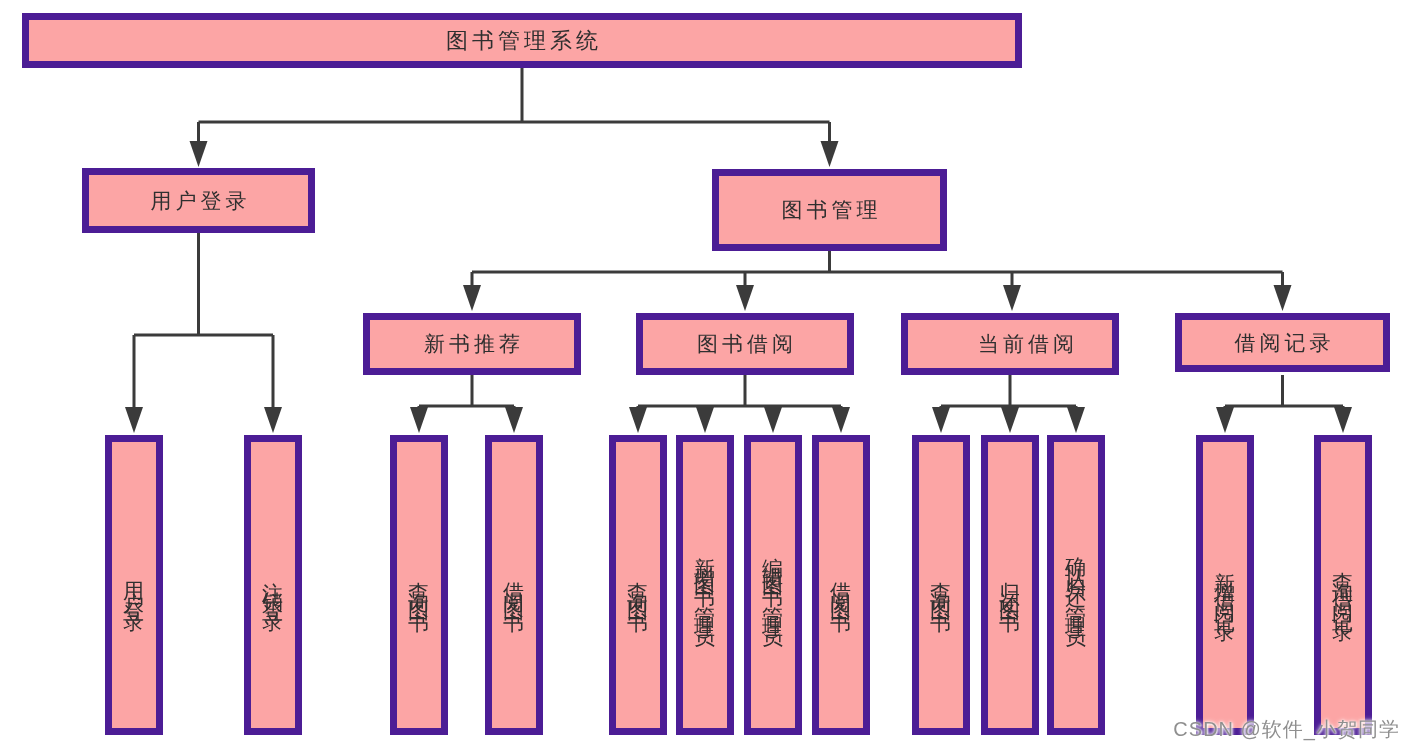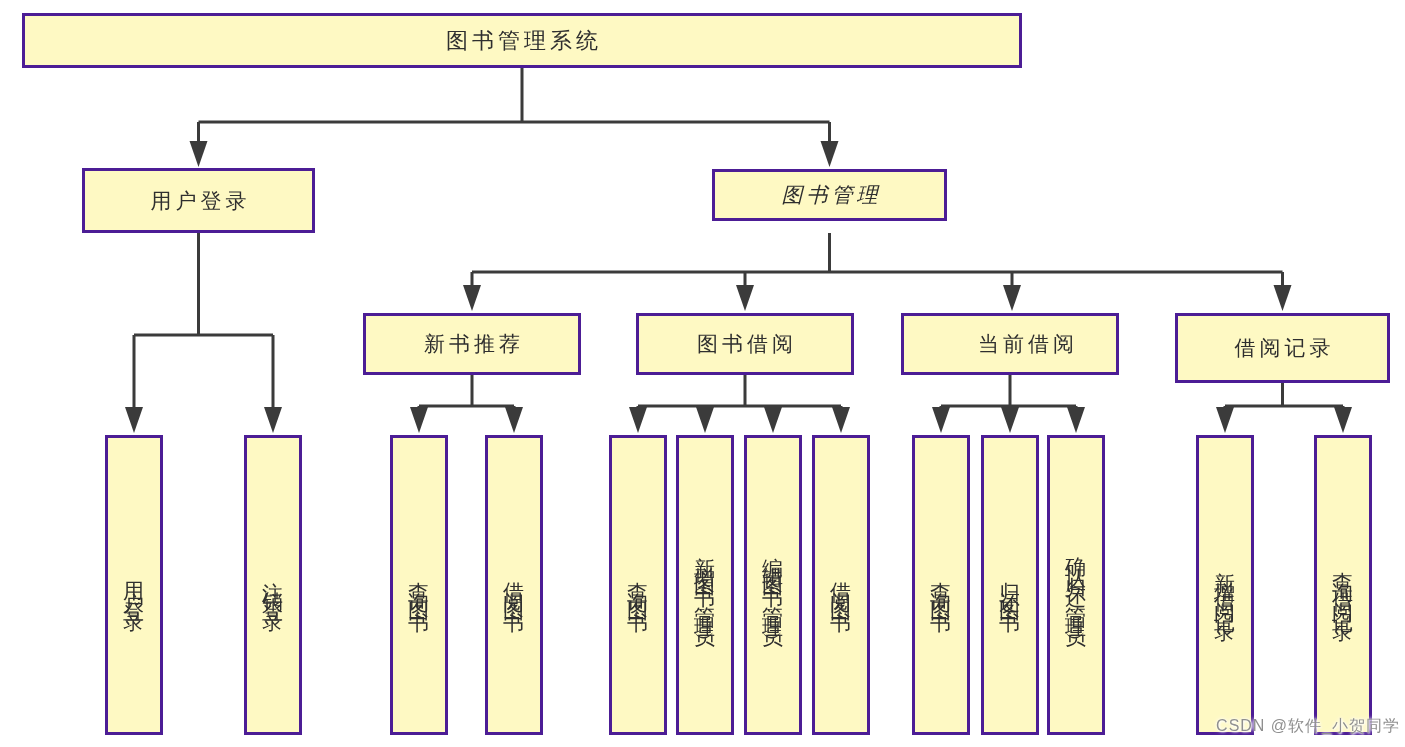--- a/index.html
+++ b/index.html
@@ -10,43 +10,43 @@
     overflow:hidden;
     font-family:"Liberation Sans","DejaVu Sans",sans-serif;
     color:#2f2f2f;
   }
   .wires{position:absolute;left:0;top:0;pointer-events:none;}
   .wires path{stroke:#3b3b3b;stroke-width:3;fill:none;}
   .wires polygon{fill:#3b3b3b;stroke:none;}
   .node{
     position:absolute;
     box-sizing:border-box;
-    background:#fef9c3;
-    border:3px solid #4c1d95;
+    background:#fca5a5;
+    border:7px solid #4c1d95;
     display:flex;align-items:center;justify-content:center;
     text-align:center;
   }
   .node .hlabel{
     font-size:21px;
     letter-spacing:4px;
     white-space:nowrap;
     text-indent:4px; 
   }
   .node.root .hlabel{font-size:22px;}
   .node .vlabel{
     writing-mode:vertical-rl;
     text-orientation:mixed;
     font-size:21px;
     letter-spacing:10px;
     line-height:1;
   }
   #watermark{
     position:absolute;
     top:716px;right:5px;
-    font-size:16px;
+    font-size:20px;
     letter-spacing:1px;
     color:#8f8f8f;
     text-shadow:0 0 3px #ffffff,0 0 5px #ffffff,1px 1px 2px #ffffff;
     white-space:nowrap;
     z-index:5;
   }
 </style>
 </head>
 <body>
 
@@ -95,34 +95,34 @@
     </g>
   </svg>
 
   <div class="node root" style="left:22px;top:13px;width:1000px;height:55px;">
     <span class="hlabel">图书管理系统</span>
   </div>
 
   <div class="node" style="left:82px;top:168px;width:233px;height:65px;">
     <span class="hlabel">用户登录</span>
   </div>
-  <div class="node" style="left:712px;top:169px;width:235px;height:52px;font-style:italic;">
+  <div class="node" style="left:712px;top:169px;width:235px;height:82px;">
     <span class="hlabel">图书管理</span>
   </div>
 
   <div class="node" style="left:363px;top:313px;width:218px;height:62px;font-family:Liberation Serif, serif;">
     <span class="hlabel">新书推荐</span>
   </div>
   <div class="node" style="left:636px;top:313px;width:218px;height:62px;text-align:center;">
     <span class="hlabel">图书借阅</span>
   </div>
   <div class="node" style="left:901px;top:313px;width:218px;height:62px;padding-left:32px;">
     <span class="hlabel">当前借阅</span>
   </div>
-  <div class="node" style="left:1175px;top:313px;width:215px;height:70px;">
+  <div class="node" style="left:1175px;top:313px;width:215px;height:59px;">
     <span class="hlabel">借阅记录</span>
   </div>
 
   <div class="node" style="left:105px;top:435px;width:58px;height:300px;">
     <span class="vlabel">用户登录</span>
   </div>
   <div class="node" style="left:244px;top:435px;width:58px;height:300px;">
     <span class="vlabel">注销登录</span>
   </div>
   <div class="node" style="left:390px;top:435px;width:58px;height:300px;">

